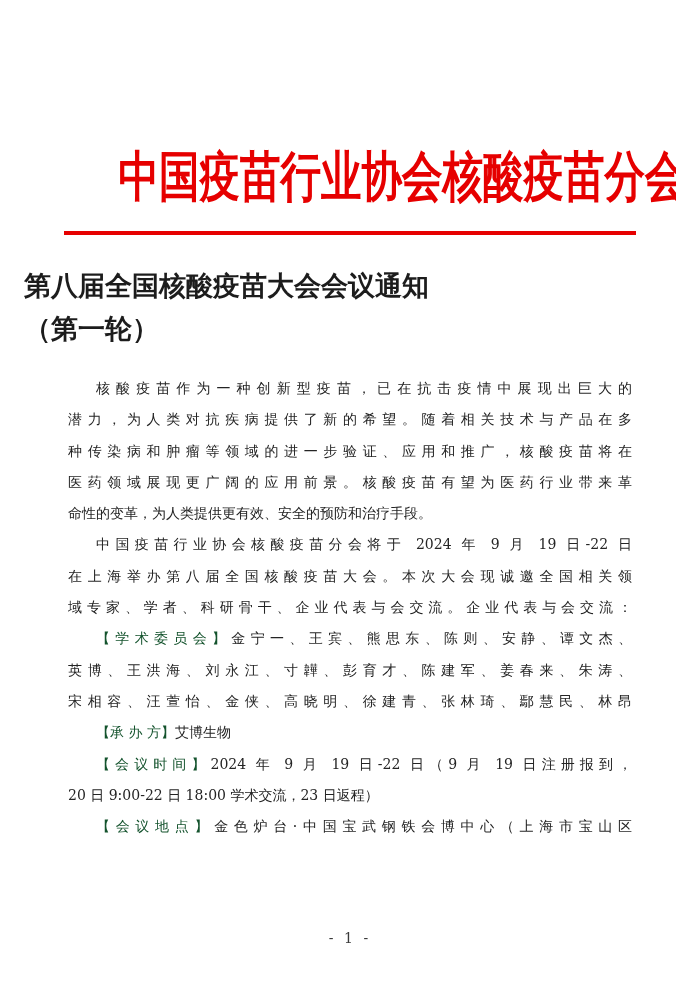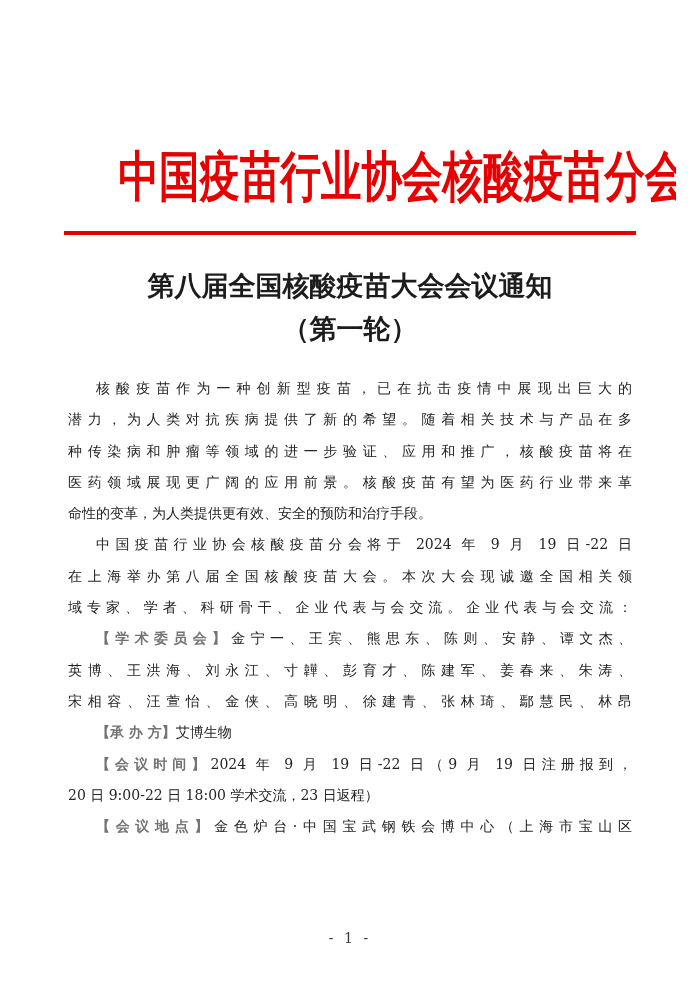--- a/index.html
+++ b/index.html
@@ -30,38 +30,37 @@
     letter-spacing: 0;
   }
   .red-divider {
     width: 572px;
     height: 4px;
     margin: 13px auto 0 auto;
     background: var(--accent, #e60000);
   }
   .title-block {
     margin-top: 29px;
-    text-align: center;
     font-weight: bold;
     font-size: 27px;
     line-height: 43px;
     color: #1c1c1c;
   }
   .content {
     width: 564px;
     margin: 23px auto 0 auto;
     font-size: 14px;
     line-height: 31.3px;
     color: var(--text, #242424);
   }
   .line { white-space: normal; }
   .line.ind { text-indent: 2em; }
   .line.j { text-align: justify; text-align-last: justify; }
   .line.s { text-align: left; }
-  .line b { font-weight: bold; color: #737373; }
+  .line b { font-weight: normal; color: #14532d; }
   .footer {
     position: absolute;
     bottom: 44px;
     left: 0;
     width: 100%;
     text-align: center;
     font-size: 14px;
     letter-spacing: 3px;
     color: #3a3a3a;
   }

